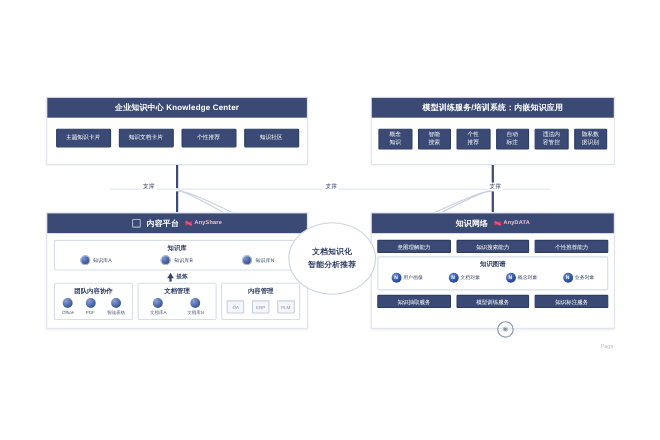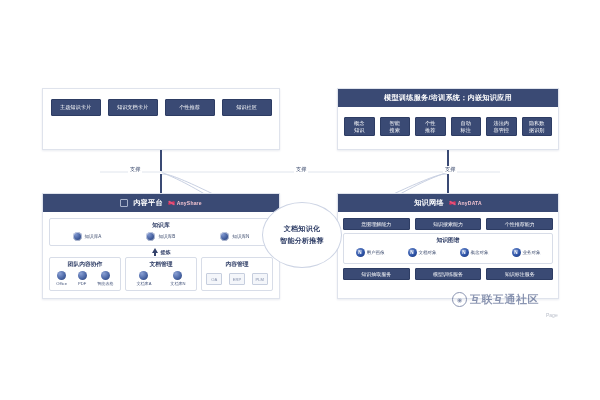--- a/index.html
+++ b/index.html
@@ -135,20 +135,23 @@
   <div class="vline" style="left:160px;top:150px;height:21px;"></div>
   <div class="vline" style="left:447px;top:150px;height:21px;"></div>
   <div class="vline" style="left:160px;top:174px;height:19px;"></div>
   <div class="vline" style="left:447px;top:174px;height:19px;"></div>
 
   <div class="supp" style="left:128px;top:166px;">支撑</div>
   <div class="supp" style="left:294px;top:166px;">支撑</div>
   <div class="supp" style="left:443px;top:166px;">支撑</div>
 
   <div class="panel" id="kc">
+    <div class="panel-head">
+      <span>企业知识中心 Knowledge Center</span>
+    </div>
     <div class="panel-body">
       <div class="row">
         <div class="chip">主题知识卡片</div>
         <div class="chip">知识文档卡片</div>
         <div class="chip">个性推荐</div>
         <div class="chip">知识社区</div>
       </div>
     </div>
   </div>
 
@@ -325,17 +328,16 @@
     </div>
   </div>
 
   <div id="ellipse">
     <span>文档知识化</span>
     <span>智能分析推荐</span>
   </div>
 
   <div id="wm">
     <span class="wm-logo">◉</span>
-    <span class="wm-txt">互联互通社区</span>
   </div>
   <div id="pagelbl">Page</div>
 
 </div>
 
 </body></html>

